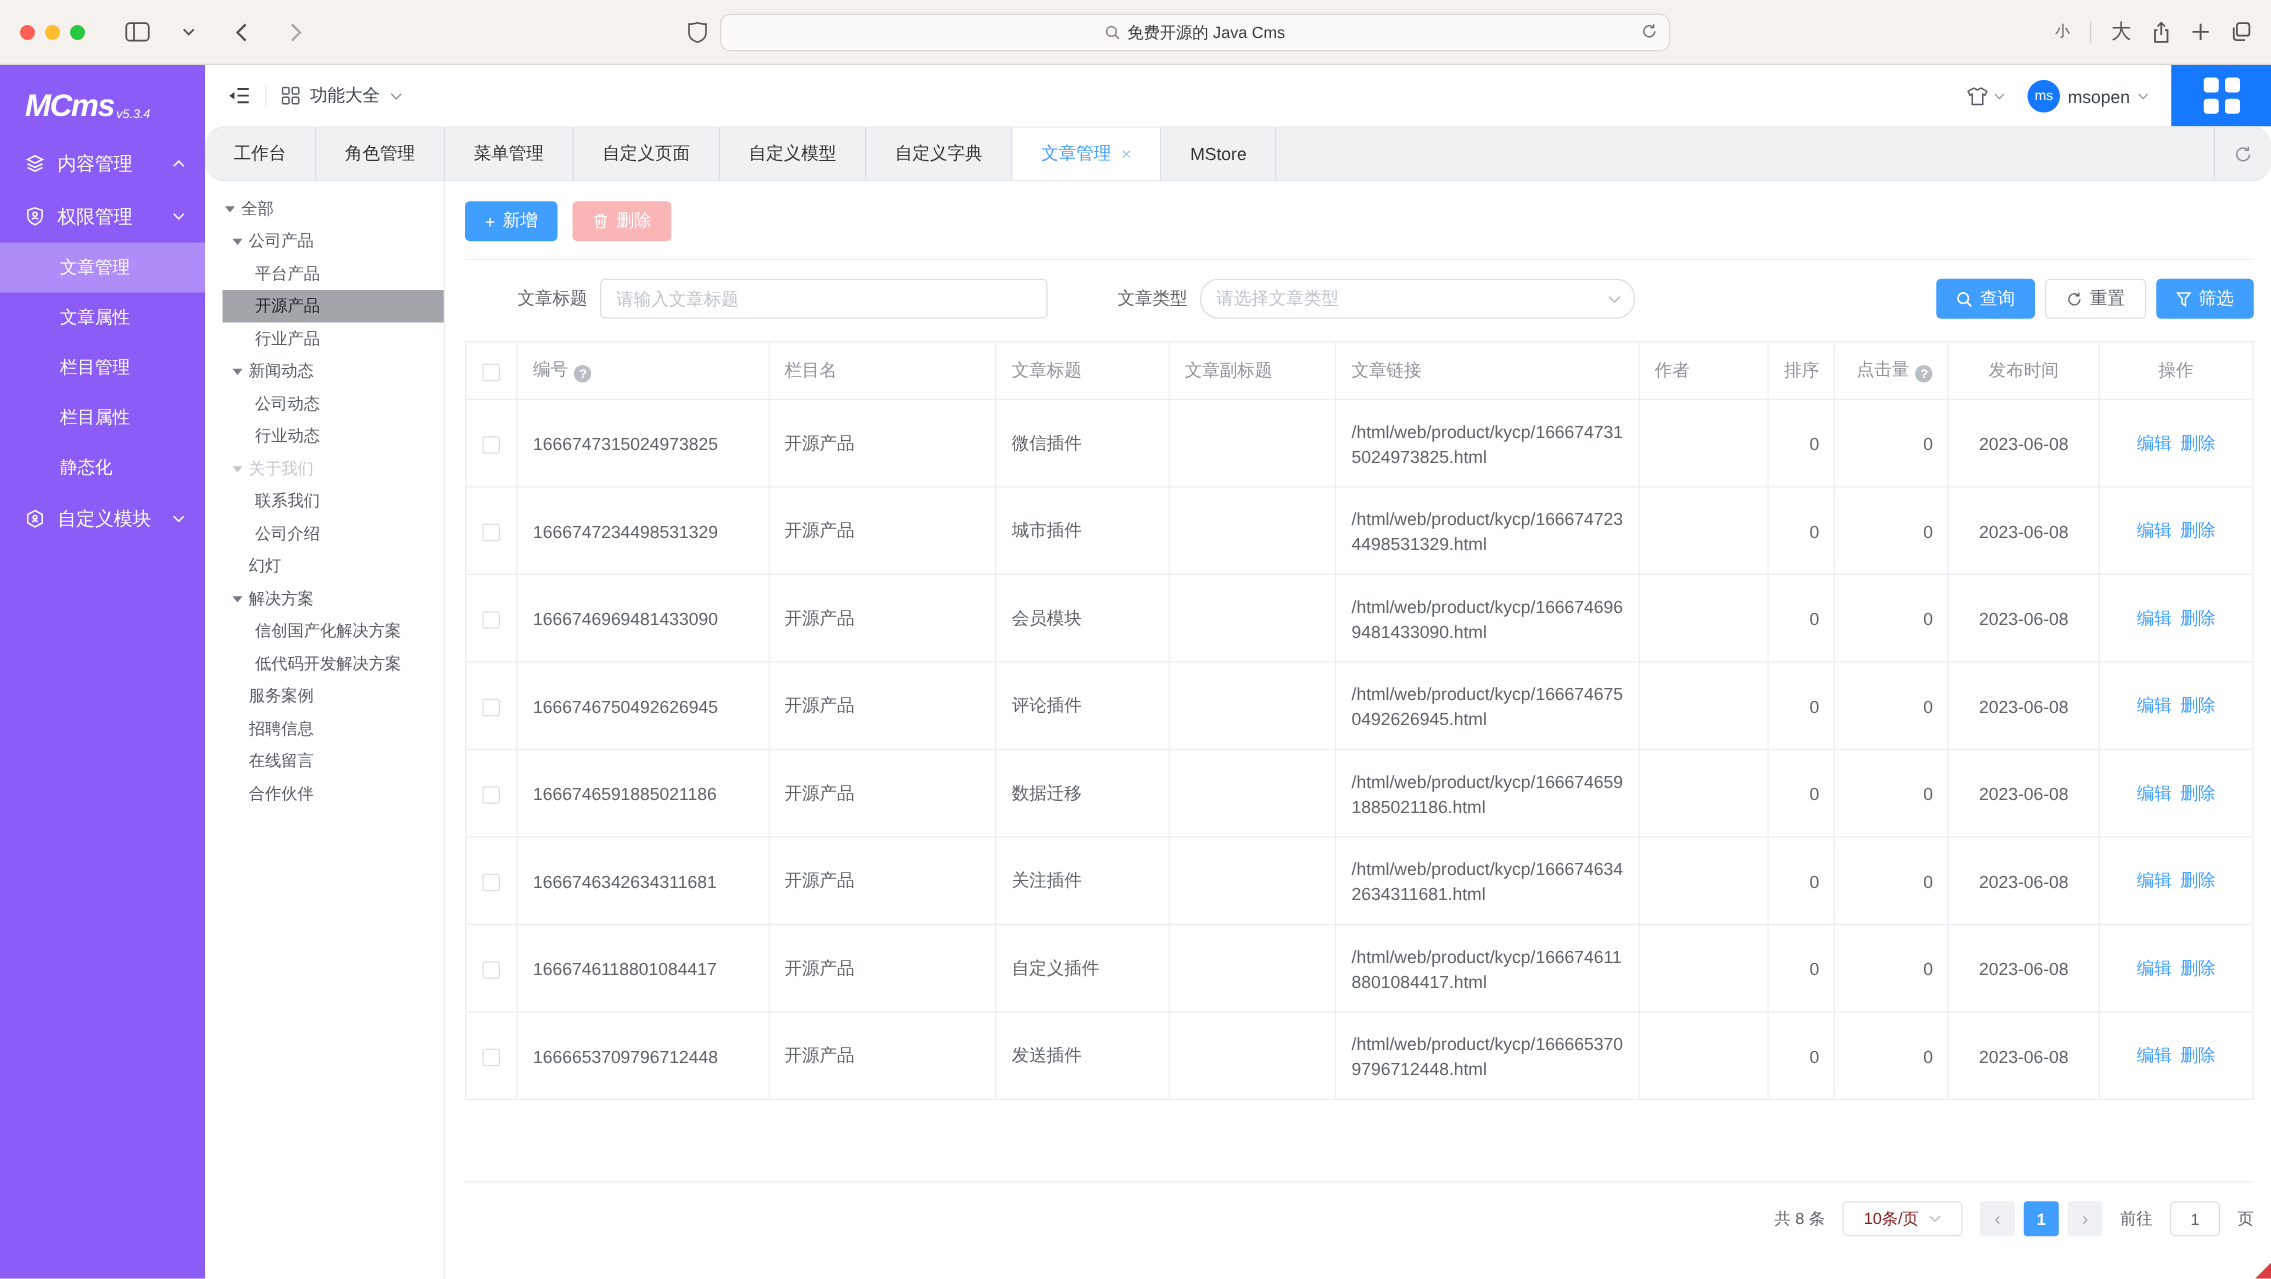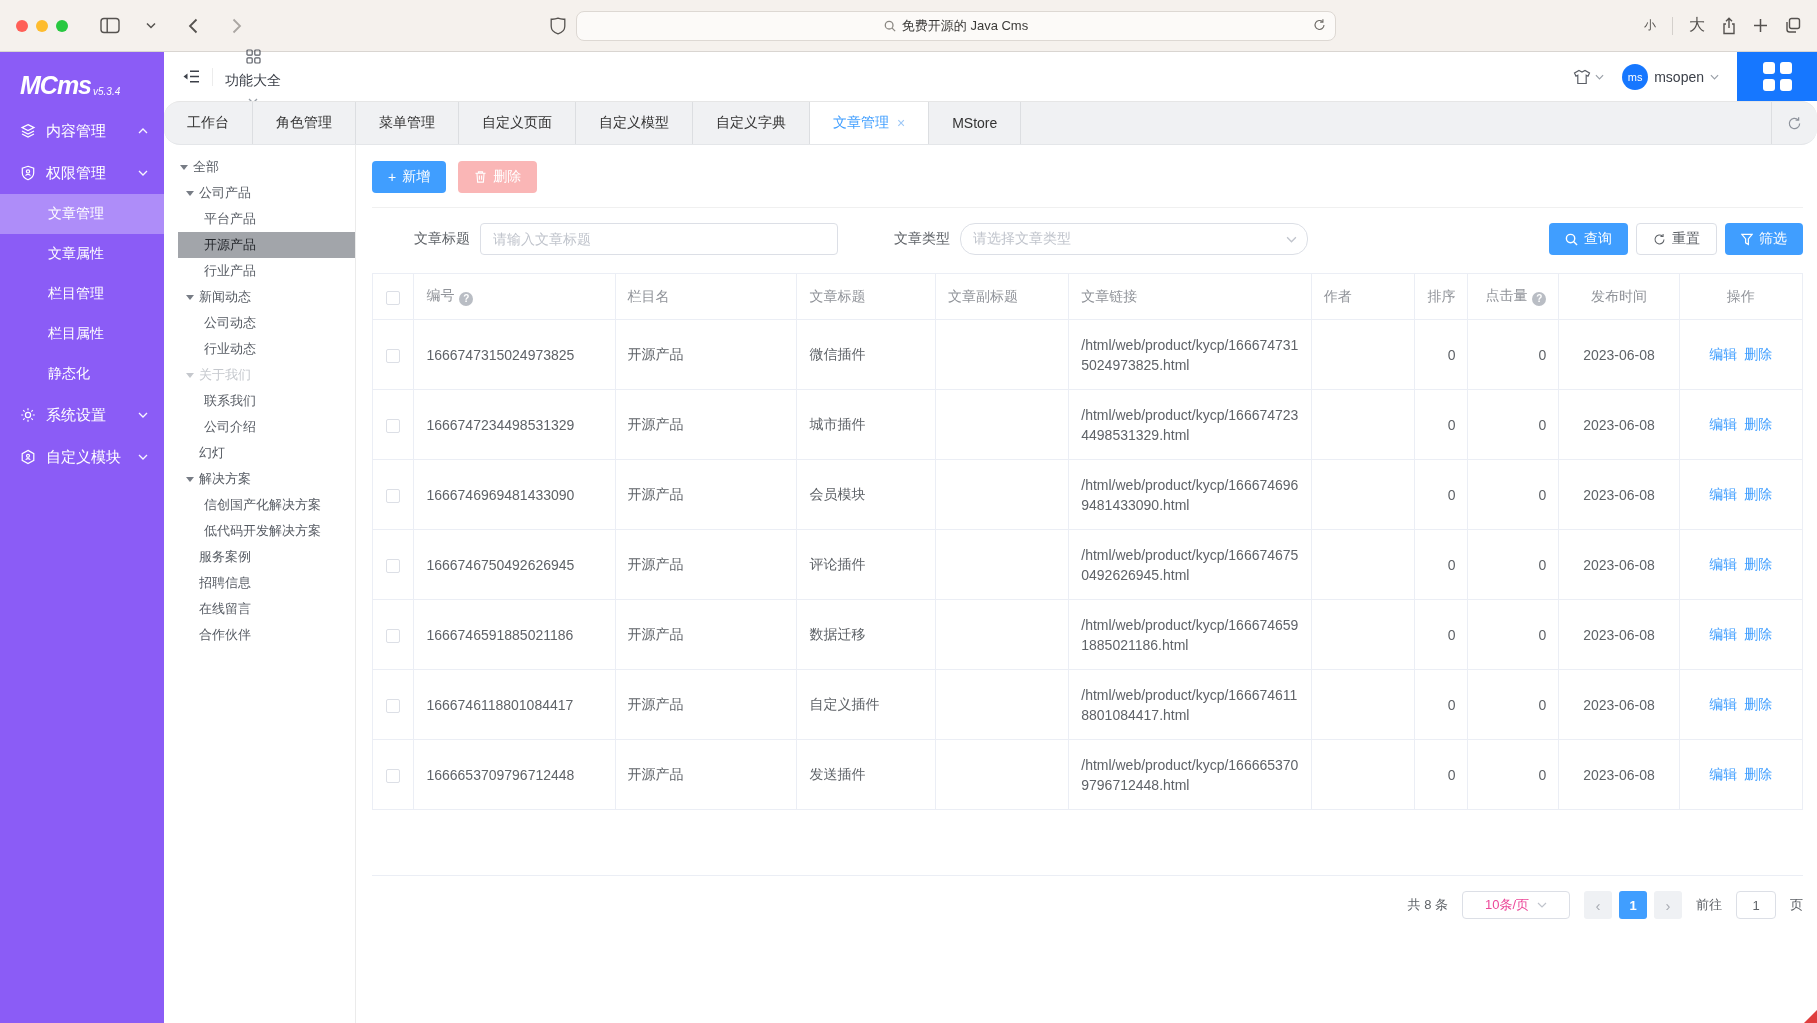--- a/index.html
+++ b/index.html
@@ -33,21 +33,21 @@
   .side-sub-item { height:40px; display:flex; align-items:center; padding-left:48px; font-size:14px; cursor:pointer; }
   .side-sub-item.active { background:rgba(255,255,255,.3); }
   .sicon { display:flex; align-items:center; }
 
   
   .main-col { flex:1; display:flex; flex-direction:column; min-width:0; }
 
   
   .app-header { height:49px; flex:0 0 auto; background:#fff; display:flex; align-items:center; gap:12px; padding-left:18px; }
   .hdr-div { width:1px; height:18px; background:#ececec; }
-  .nav-big { display:flex; align-items:center; gap:8px; font-size:14px; color:#3c4049; cursor:pointer;flex-direction:column; }
+  .nav-big { display:flex; align-items:center; gap:8px; font-size:14px; color:#3c4049; cursor:pointer; }
   .header-right { margin-left:auto; display:flex; align-items:center; gap:10px; height:100%; }
   .skin { display:flex; align-items:center; gap:4px; color:#5a5e66; margin-right:8px; cursor:pointer; }
   .avatar { width:26px; height:26px; border-radius:50%; background:#1677ff; color:#fff; font-size:11px; display:flex; align-items:center; justify-content:center; }
   .username { font-size:14px; color:#3c4049; }
   .user-chip { display:flex; align-items:center; gap:6px; cursor:pointer; }
   .grid-btn { width:80px; height:100%; background:#1677ff; display:flex; align-items:center; justify-content:center; margin-left:8px; cursor:pointer; }
   .grid-2x2 { display:grid; grid-template-columns:12px 12px; grid-gap:5px; }
   .grid-2x2 span { width:12px; height:12px; background:#fff; border-radius:3px; }
 
   
@@ -98,21 +98,21 @@
   .c-link { word-break:break-all; line-height:20px; padding:10px 12px; }
   .qmark { width:14px; height:14px; border-radius:50%; background:#b9bdc4; color:#fff; font-size:10px; font-weight:bold; display:inline-flex; align-items:center; justify-content:center; margin-left:5px; vertical-align:-2px; }
   .ops a { color:#409eff; text-decoration:none; cursor:pointer; }
   .ops a + a { margin-left:7px; }
   .c-ops { text-align:center; white-space:nowrap; }
 
   .table-gap { height:66px; border-bottom:1px solid #ebeef5; }
 
   
   .pagination { height:58px; display:flex; align-items:center; justify-content:flex-end; gap:14px; font-size:13px; color:#5f6368; }
-  .pg-select { width:108px; height:28px; border:1px solid #dcdfe6; border-radius:4px; display:flex; align-items:center; justify-content:center; gap:8px; color:#ec4899; cursor:pointer; }
+  .pg-select { width:96px; height:28px; border:1px solid #dcdfe6; border-radius:4px; display:flex; align-items:center; justify-content:center; gap:8px; color:#7f1d1d; cursor:pointer; }
   .pg-group { display:flex; align-items:center; gap:7px; }
   .pg-btn { width:28px; height:28px; border-radius:3px; background:#eff1f4; color:#a8abb2; display:flex; align-items:center; justify-content:center; font-size:15px; cursor:pointer; }
   .pg-btn.current { background:#409eff; color:#fff; font-weight:bold; font-size:13px; }
   .goto-input { width:40px; height:28px; border:1px solid #dcdfe6; border-radius:4px; text-align:center; font-size:13px; color:#5f6368; outline:none; font-family:"Liberation Sans", sans-serif; }
   .corner-flag { position:absolute; right:0; bottom:0; width:0; height:0; border-right:13px solid #df3d3d; border-top:13px solid transparent; }
 
   svg { display:block; }
 </style>
 </head>
 <body>
@@ -228,34 +228,20 @@
               <path d="M1 1 5 5 9 1"></path>
             </svg>
         </span>
       </div>
       <div class="side-sub-item active">文章管理</div>
       <div class="side-sub-item">文章属性</div>
       <div class="side-sub-item">栏目管理</div>
       <div class="side-sub-item">栏目属性</div>
       <div class="side-sub-item">静态化</div>
 
-      <div class="side-group">
-        <span class="sicon">
-          <svg width="16" height="16" viewBox="0 0 16 16" fill="none" stroke="#fff" stroke-width="1.2">
-              <circle cx="8" cy="8" r="2.6"></circle>
-              <path d="M8 1.2v2M8 12.8v2M1.2 8h2M12.8 8h2M3.2 3.2l1.4 1.4M11.4 11.4l1.4 1.4M12.8 3.2l-1.4 1.4M4.6 11.4l-1.4 1.4"></path>
-            </svg>
-        </span>
-        <span>系统设置</span>
-        <span class="chev">
-          <svg width="10" height="6" viewBox="0 0 10 6" fill="none" stroke="#fff" stroke-width="1.3">
-              <path d="M1 1 5 5 9 1"></path>
-            </svg>
-        </span>
-      </div>
 
       <div class="side-group">
         <span class="sicon">
           <svg width="16" height="16" viewBox="0 0 16 16" fill="none" stroke="#fff" stroke-width="1.2">
               <path d="M8 1.4 13.8 4.6v6.8L8 14.6 2.2 11.4V4.6Z"></path>
               <circle cx="8" cy="6.8" r="1.5"></circle>
               <path d="M5.8 10.8c.4-1.5 4-1.5 4.4 0"></path>
             </svg>
         </span>
         <span>自定义模块</span>
@@ -581,20 +567,33 @@
                 <td></td>
                 <td class="c-link">/html/web/product/kycp/1666746591885021186.html</td>
                 <td></td>
                 <td class="c-num">0</td>
                 <td class="c-num">0</td>
                 <td class="c-center">2023-06-08</td>
                 <td class="c-ops ops"><a>编辑</a><a>删除</a></td>
               </tr>
               <tr>
                 <td class="c-check"><span class="checkbox"></span></td>
+                <td>1666746342634311681</td>
+                <td>开源产品</td>
+                <td>关注插件</td>
+                <td></td>
+                <td class="c-link">/html/web/product/kycp/1666746342634311681.html</td>
+                <td></td>
+                <td class="c-num">0</td>
+                <td class="c-num">0</td>
+                <td class="c-center">2023-06-08</td>
+                <td class="c-ops ops"><a>编辑</a><a>删除</a></td>
+              </tr>
+              <tr>
+                <td class="c-check"><span class="checkbox"></span></td>
                 <td>1666746118801084417</td>
                 <td>开源产品</td>
                 <td>自定义插件</td>
                 <td></td>
                 <td class="c-link">/html/web/product/kycp/1666746118801084417.html</td>
                 <td></td>
                 <td class="c-num">0</td>
                 <td class="c-num">0</td>
                 <td class="c-center">2023-06-08</td>
                 <td class="c-ops ops"><a>编辑</a><a>删除</a></td>

